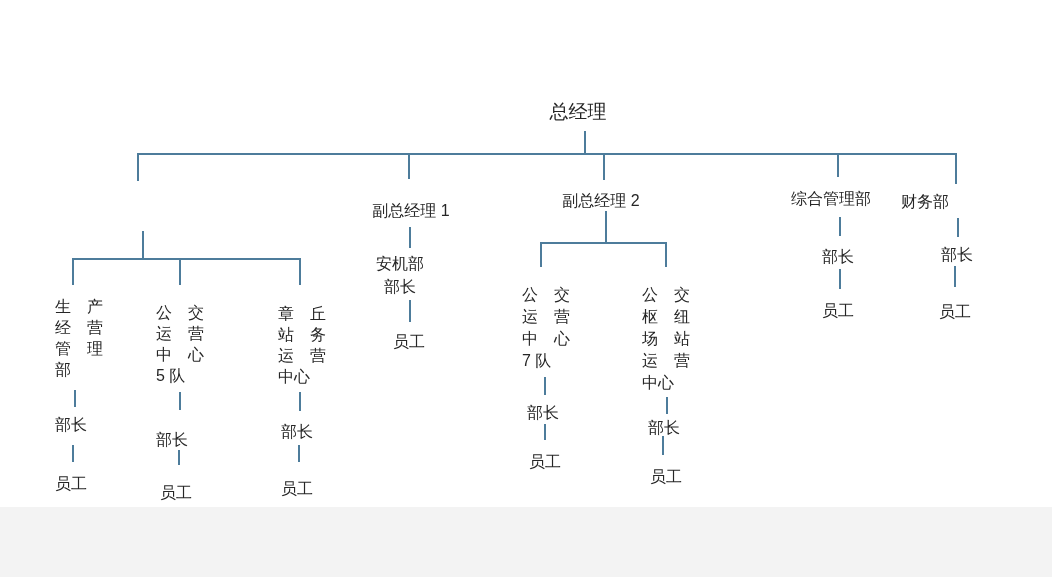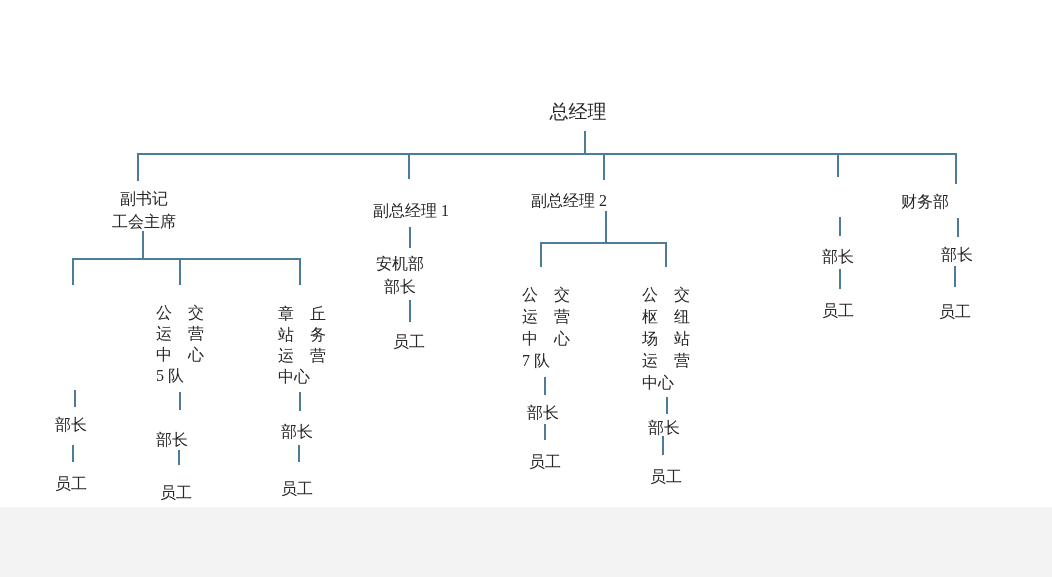--- a/index.html
+++ b/index.html
@@ -1,19 +1,19 @@
 <!DOCTYPE html>
 <html style="--line: #4d7c9b; --text: #262626; --bg: #ffffff;"><head>
 <meta charset="utf-8">
 <style>
   :root { --line:#4d7c9b; --text:#262626; --bg:#ffffff; }
   html,body { margin:0; padding:0; background:#f3f3f3; }
   .canvas {
     position:relative; width:1052px; height:507px; background:var(--bg);
-    font-family:Liberation Serif, serif; color:var(--text);
+    font-family:Liberation Sans, sans-serif; color:var(--text);
     overflow:hidden;
   }
   .h { position:absolute; height:2px; background:var(--line); }
   .v { position:absolute; width:2px; background:var(--line); }
   .node { position:absolute; font-size:16px; line-height:21px; text-align:center; white-space:pre; }
   .root-node { font-size:19px; font-weight:400; }
   .col { text-align:left; }
   .lh22 { line-height:22px; }
   .lh23 { line-height:23px; }
 </style>
@@ -55,33 +55,34 @@
   <div class="v" style="left:666px;top:397px;height:17px"></div>
   <div class="v" style="left:662px;top:436px;height:19px"></div>
 
   <div class="v" style="left:839px;top:217px;height:19px"></div>
   <div class="v" style="left:839px;top:269px;height:20px"></div>
   <div class="v" style="left:957px;top:218px;height:19px"></div>
   <div class="v" style="left:954px;top:266px;height:21px"></div>
 
   <div class="node root-node" style="left:528px;top:101px;width:100px">总经理</div>
 
-  <div class="node lh23" style="left:94px;top:187px;width:100px"><div>副书记</div><div>工会主席</div></div>
 
   <div class="node" style="left:361px;top:200px;width:100px">副总经理 1</div>
 
-  <div class="node" style="left:519px;top:190px;width:100px">副总经理 2</div>
+  <div class="node" style="left:551px;top:190px;width:100px">副总经理 2</div>
 
+  <div class="node" style="left:771px;top:188px;width:120px">综合管理部</div>
   <div class="node" style="left:808px;top:246px;width:60px">部长</div>
   <div class="node" style="left:808px;top:300px;width:60px">员工</div>
 
   <div class="node" style="left:875px;top:191px;width:100px">财务部</div>
   <div class="node" style="left:927px;top:244px;width:60px">部长</div>
   <div class="node" style="left:925px;top:301px;width:60px">员工</div>
 
+  <div class="node col" style="left:55px;top:296px;width:48px"><div>生　产</div><div>经　营</div><div>管　理</div><div>部</div></div>
   <div class="node" style="left:41px;top:414px;width:60px">部长</div>
   <div class="node" style="left:41px;top:473px;width:60px">员工</div>
 
   <div class="node col" style="left:156px;top:302px;width:48px"><div>公　交</div><div>运　营</div><div>中　心</div><div>5 队</div></div>
   <div class="node" style="left:142px;top:429px;width:60px">部长</div>
   <div class="node" style="left:146px;top:482px;width:60px">员工</div>
 
   <div class="node col" style="left:278px;top:303px;width:48px"><div>章　丘</div><div>站　务</div><div>运　营</div><div>中心</div></div>
   <div class="node" style="left:267px;top:421px;width:60px">部长</div>
   <div class="node" style="left:267px;top:478px;width:60px">员工</div>

